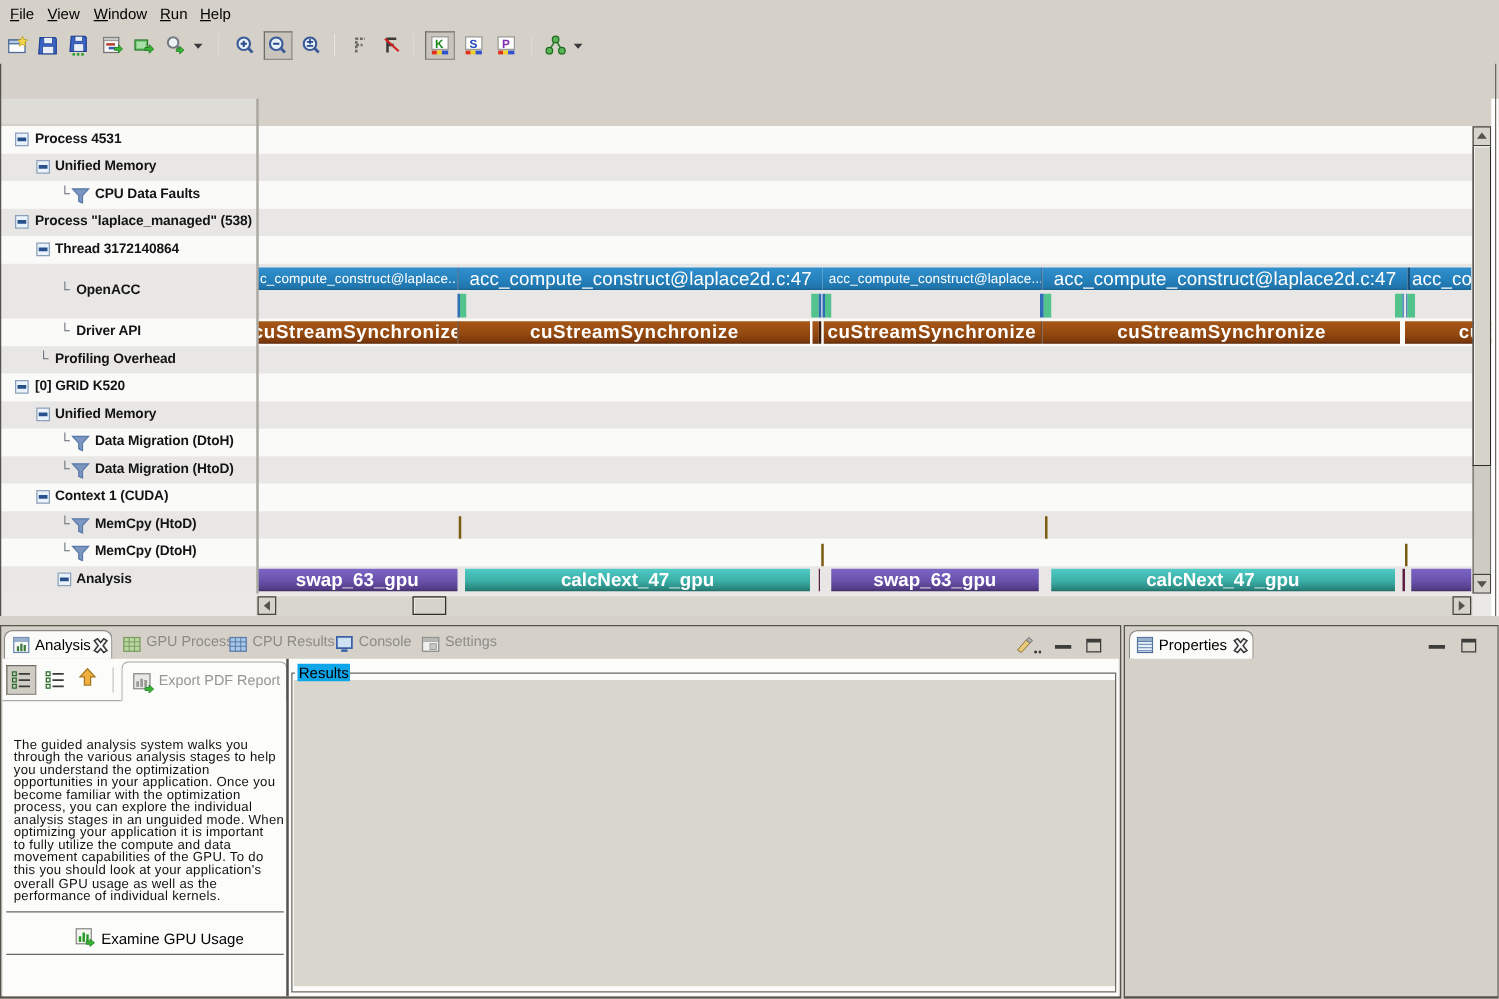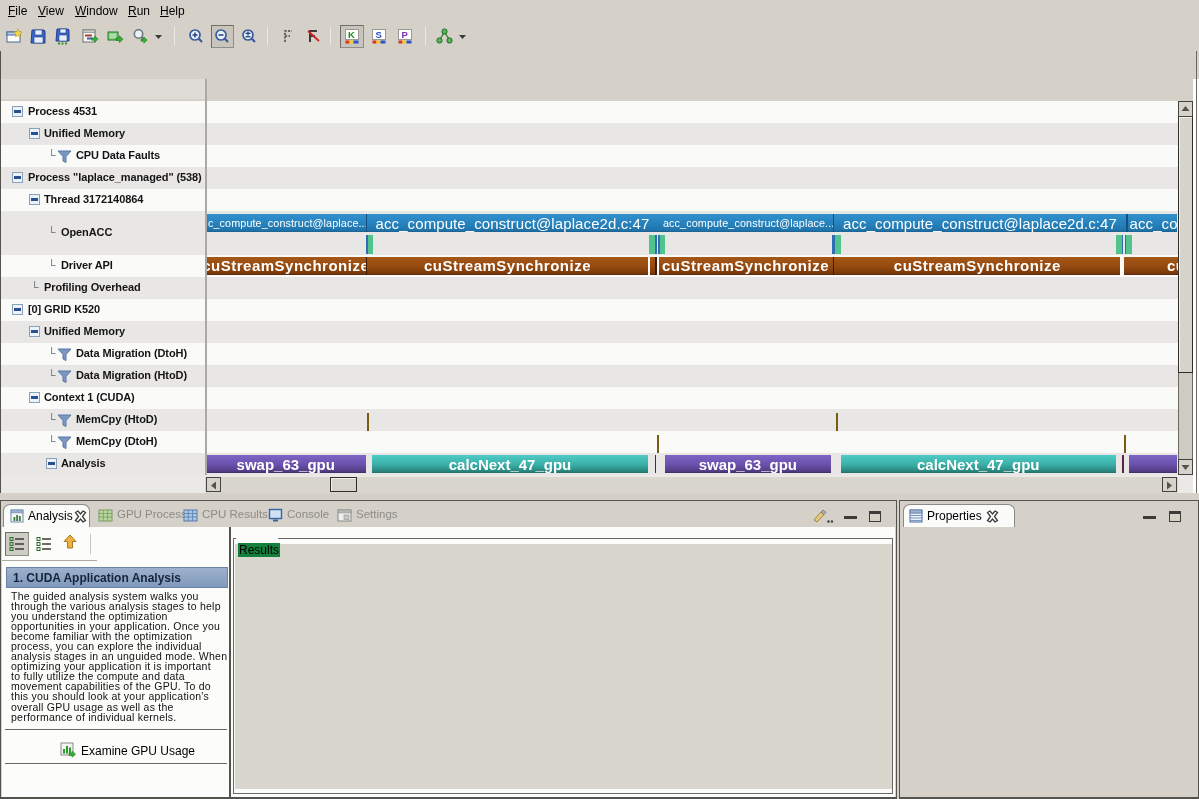--- a/index.html
+++ b/index.html
@@ -396,51 +396,58 @@
               <rect x="2" y="7.5" width="3" height="3" fill="none" stroke="#2a6a2a"></rect>
               <rect x="2" y="12.5" width="3" height="3" fill="none" stroke="#2a6a2a"></rect>
             <path d="M7 4 h9 M7 9 h9 M7 14 h9" stroke="#3a3a3a" stroke-width="1.4"></path>
           </svg>
         </div>
         <svg style="position:absolute;left:60px;top:7px" width="16" height="16" viewBox="0 0 16 16">
           <path d="M8 1 L14 7.5 H10.5 V14 H5.5 V7.5 H2 Z" fill="#f0b040" stroke="#a87820" stroke-width="1"></path>
         </svg>
         <div class="abs" style="left:88px;top:7px;width:1px;height:20px;background:#c8c6c0"></div>
 
+        <div class="abs" style="left:95px;top:2px;width:133px;height:32px;background:#fcfcfb;border:1px solid #adaba5;border-bottom:none;border-radius:6px 6px 0 0">
+          <svg style="position:absolute;left:8px;top:7px" width="18" height="18" viewBox="0 0 18 18">
+            <rect x="1" y="2" width="13" height="12" fill="#e8e8e4" stroke="#8a8a86"></rect>
+            <rect x="3" y="8" width="2.2" height="4.5" fill="#9a9a96"></rect>
+              <rect x="6.2" y="6" width="2.2" height="6.5" fill="#9a9a96"></rect>
+              <rect x="9.4" y="7" width="2.2" height="5.5" fill="#9a9a96"></rect>
+            <path d="M10 13 h3.2 v-2 l3.8 3.2 -3.8 3.2 v-2 h-3.2 z" fill="#35b435" stroke="#1e7a1e" stroke-width=".6"></path>
+          </svg>
+          <span style="position:absolute;left:29px;top:9px;font-size:11.5px;color:#97958f;white-space:nowrap">Export PDF Report</span>
+        </div>
         <div class="abs" style="left:0;top:33px;width:95px;height:1px;background:#adaba5"></div>
 
-        <div class="abs" style="left:4px;top:40px;width:222px;height:21px;background:linear-gradient(180deg,#9db1cc,#8099bc);border:1px solid #6c83a4">
-          <span style="position:absolute;left:6px;top:3px;font-size:12px;font-weight:bold;color:#15243c;white-space:nowrap">1. CUDA Application Analysis</span>
-        </div>
 
         <div class="abs small" style="left:9px;top:64px;width:219px;line-height:10.05px">
           The guided analysis system walks you<br>through the various analysis stages to help<br>you understand the optimization<br>opportunities in your application. Once you<br>become familiar with the optimization<br>process, you can explore the individual<br>analysis stages in an unguided mode. When<br>optimizing your application it is important<br>to fully utilize the compute and data<br>movement capabilities of the GPU. To do<br>this you should look at your application's<br>overall GPU usage as well as the<br>performance of individual kernels.
         </div>
         <div class="abs" style="left:3px;top:202px;width:222px;height:1px;background:#6a6862"></div>
         <svg style="position:absolute;left:58px;top:215px" width="17" height="16" viewBox="0 0 17 16">
           <rect x="1" y="1" width="12" height="12" fill="#f4f4f0" stroke="#8a8a86"></rect>
           <rect x="3" y="7" width="2" height="4.5" fill="#2a9a2a"></rect>
             <rect x="6" y="4" width="2" height="7.5" fill="#2a9a2a"></rect>
             <rect x="9" y="5.5" width="2" height="6" fill="#2a9a2a"></rect>
           <path d="M9 11 h3 v-1.8 l3.6 3 -3.6 3 v-1.8 h-3 z" fill="#35b435" stroke="#1e7a1e" stroke-width=".6"></path>
         </svg>
         <span style="position:absolute;left:79px;top:217px;font-size:12px;color:#000;white-space:nowrap">Examine GPU Usage</span>
         <div class="abs" style="left:3px;top:236px;width:222px;height:1px;background:#6a6862"></div>
 
         <div class="abs" style="left:227px;top:0;width:2px;height:270px;background:#55534d"></div>
 
         <div class="abs" style="left:231px;top:11px;width:660px;height:256px;border:1px solid #6a6862"></div>
         <div class="abs" style="left:234px;top:10px;width:42px;height:3px;background:#fcfcfb"></div>
         <div class="abs" style="left:232.5px;top:17px;width:657px;height:245px;background:#d9d6ce"></div>
-        <span style="position:absolute;left:236px;top:16px;font-size:12px;color:#000;background:#15803d;padding:0 1px">Results</span>
+        <span style="position:absolute;left:236px;top:4px;font-size:12px;color:#000;background:#0ea5e9;padding:0 1px">Results</span>
       </div>
     </div>
 
     <div class="abs" id="ppanel" style="left:899px;top:7px;width:300px;height:299px;border:1px solid #55534d;border-bottom-width:2px;background:#d5d1c9">
-      <div class="vtab" style="left:3px;top:3px;width:112px;height:23px">
+      <div class="vtab" style="left:3px;top:3px;width:100px;height:23px">
         <svg style="position:absolute;left:5px;top:4px" width="14" height="14" viewBox="0 0 14 14">
           <rect x="1" y="1" width="12" height="12" fill="#e8f0f8" stroke="#4a6a9a"></rect>
           <path d="M1 4 h12 M1 6.5 h12 M1 9 h12 M1 11.5 h12" stroke="#7a9ac0" stroke-width="1"></path>
           <rect x="1" y="1" width="12" height="3" fill="#9ab0cc" stroke="#4a6a9a" stroke-width=".5"></rect>
         </svg>
         <span style="position:absolute;left:23px;top:4px;font-size:12px;color:#000">Properties</span>
         <svg style="position:absolute;left:82px;top:5px" width="13" height="13" viewBox="0 0 13 13">
           <path d="M1.5 2.5 L4 1 L6.5 4 L9 1 L11.5 2.5 L8.5 6.5 L11.5 10.5 L9 12 L6.5 9 L4 12 L1.5 10.5 L4.5 6.5 Z" fill="none" stroke="#3a3a3a" stroke-width="1.3"></path>
         </svg>
       </div>

